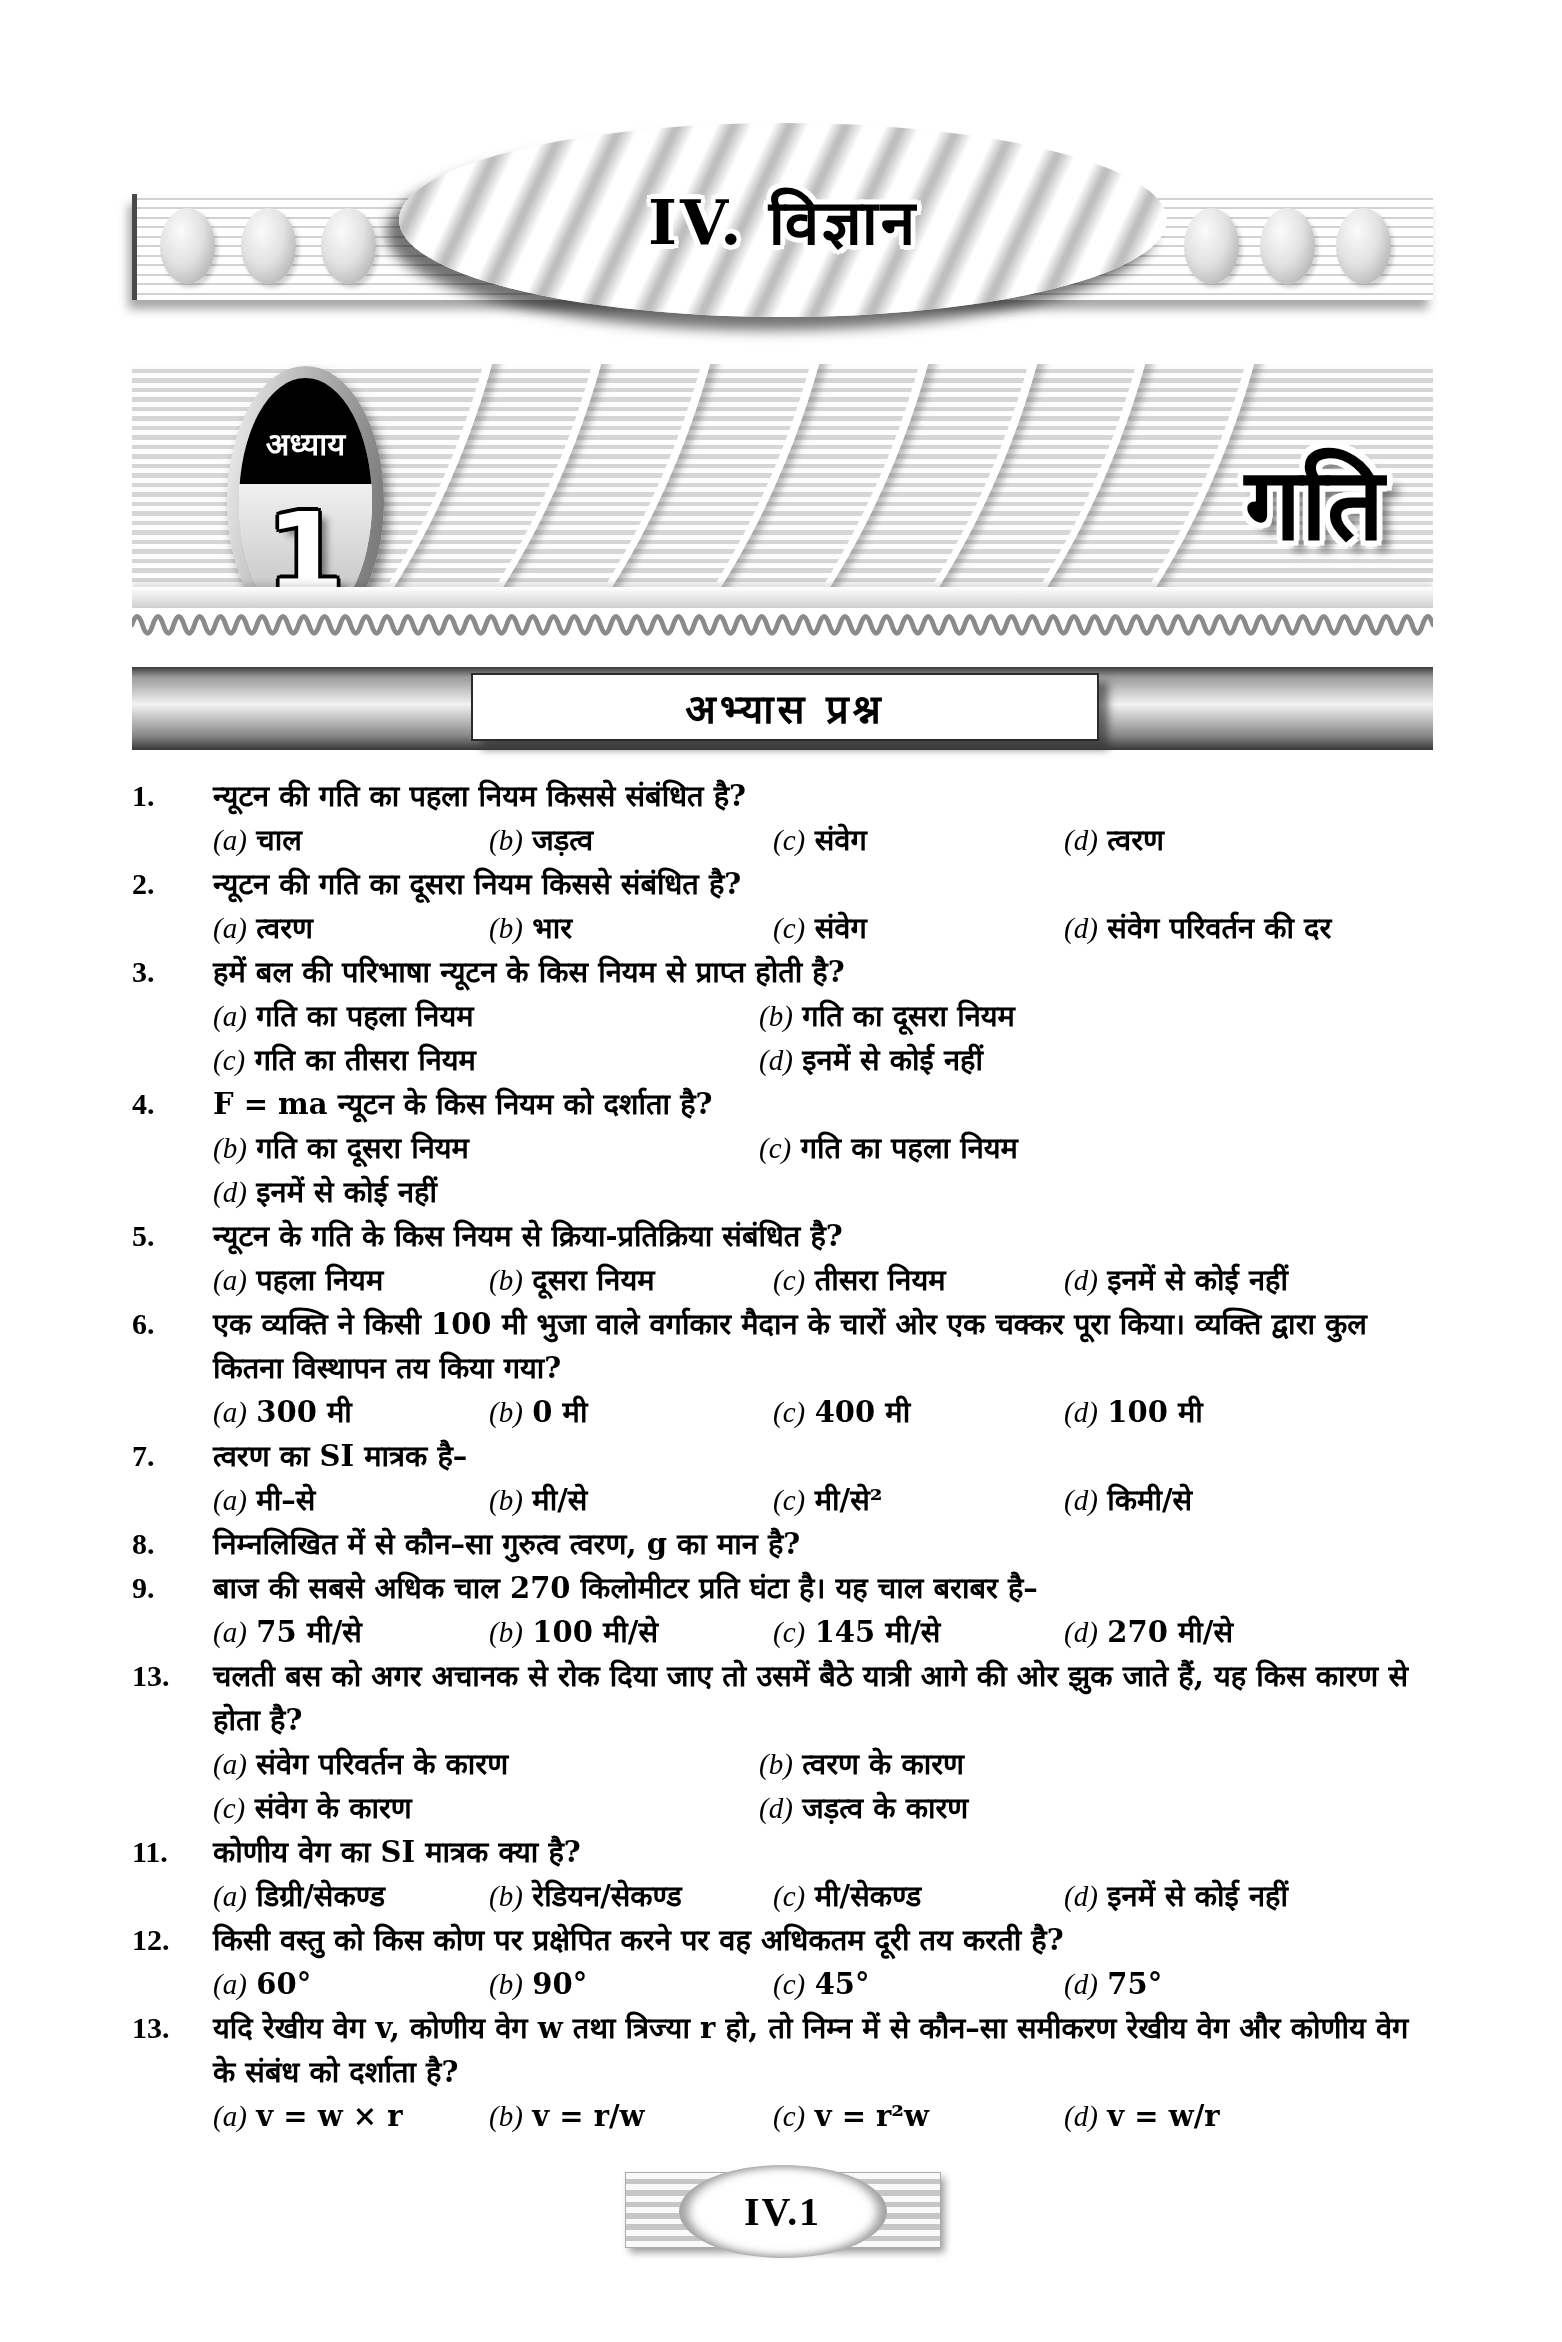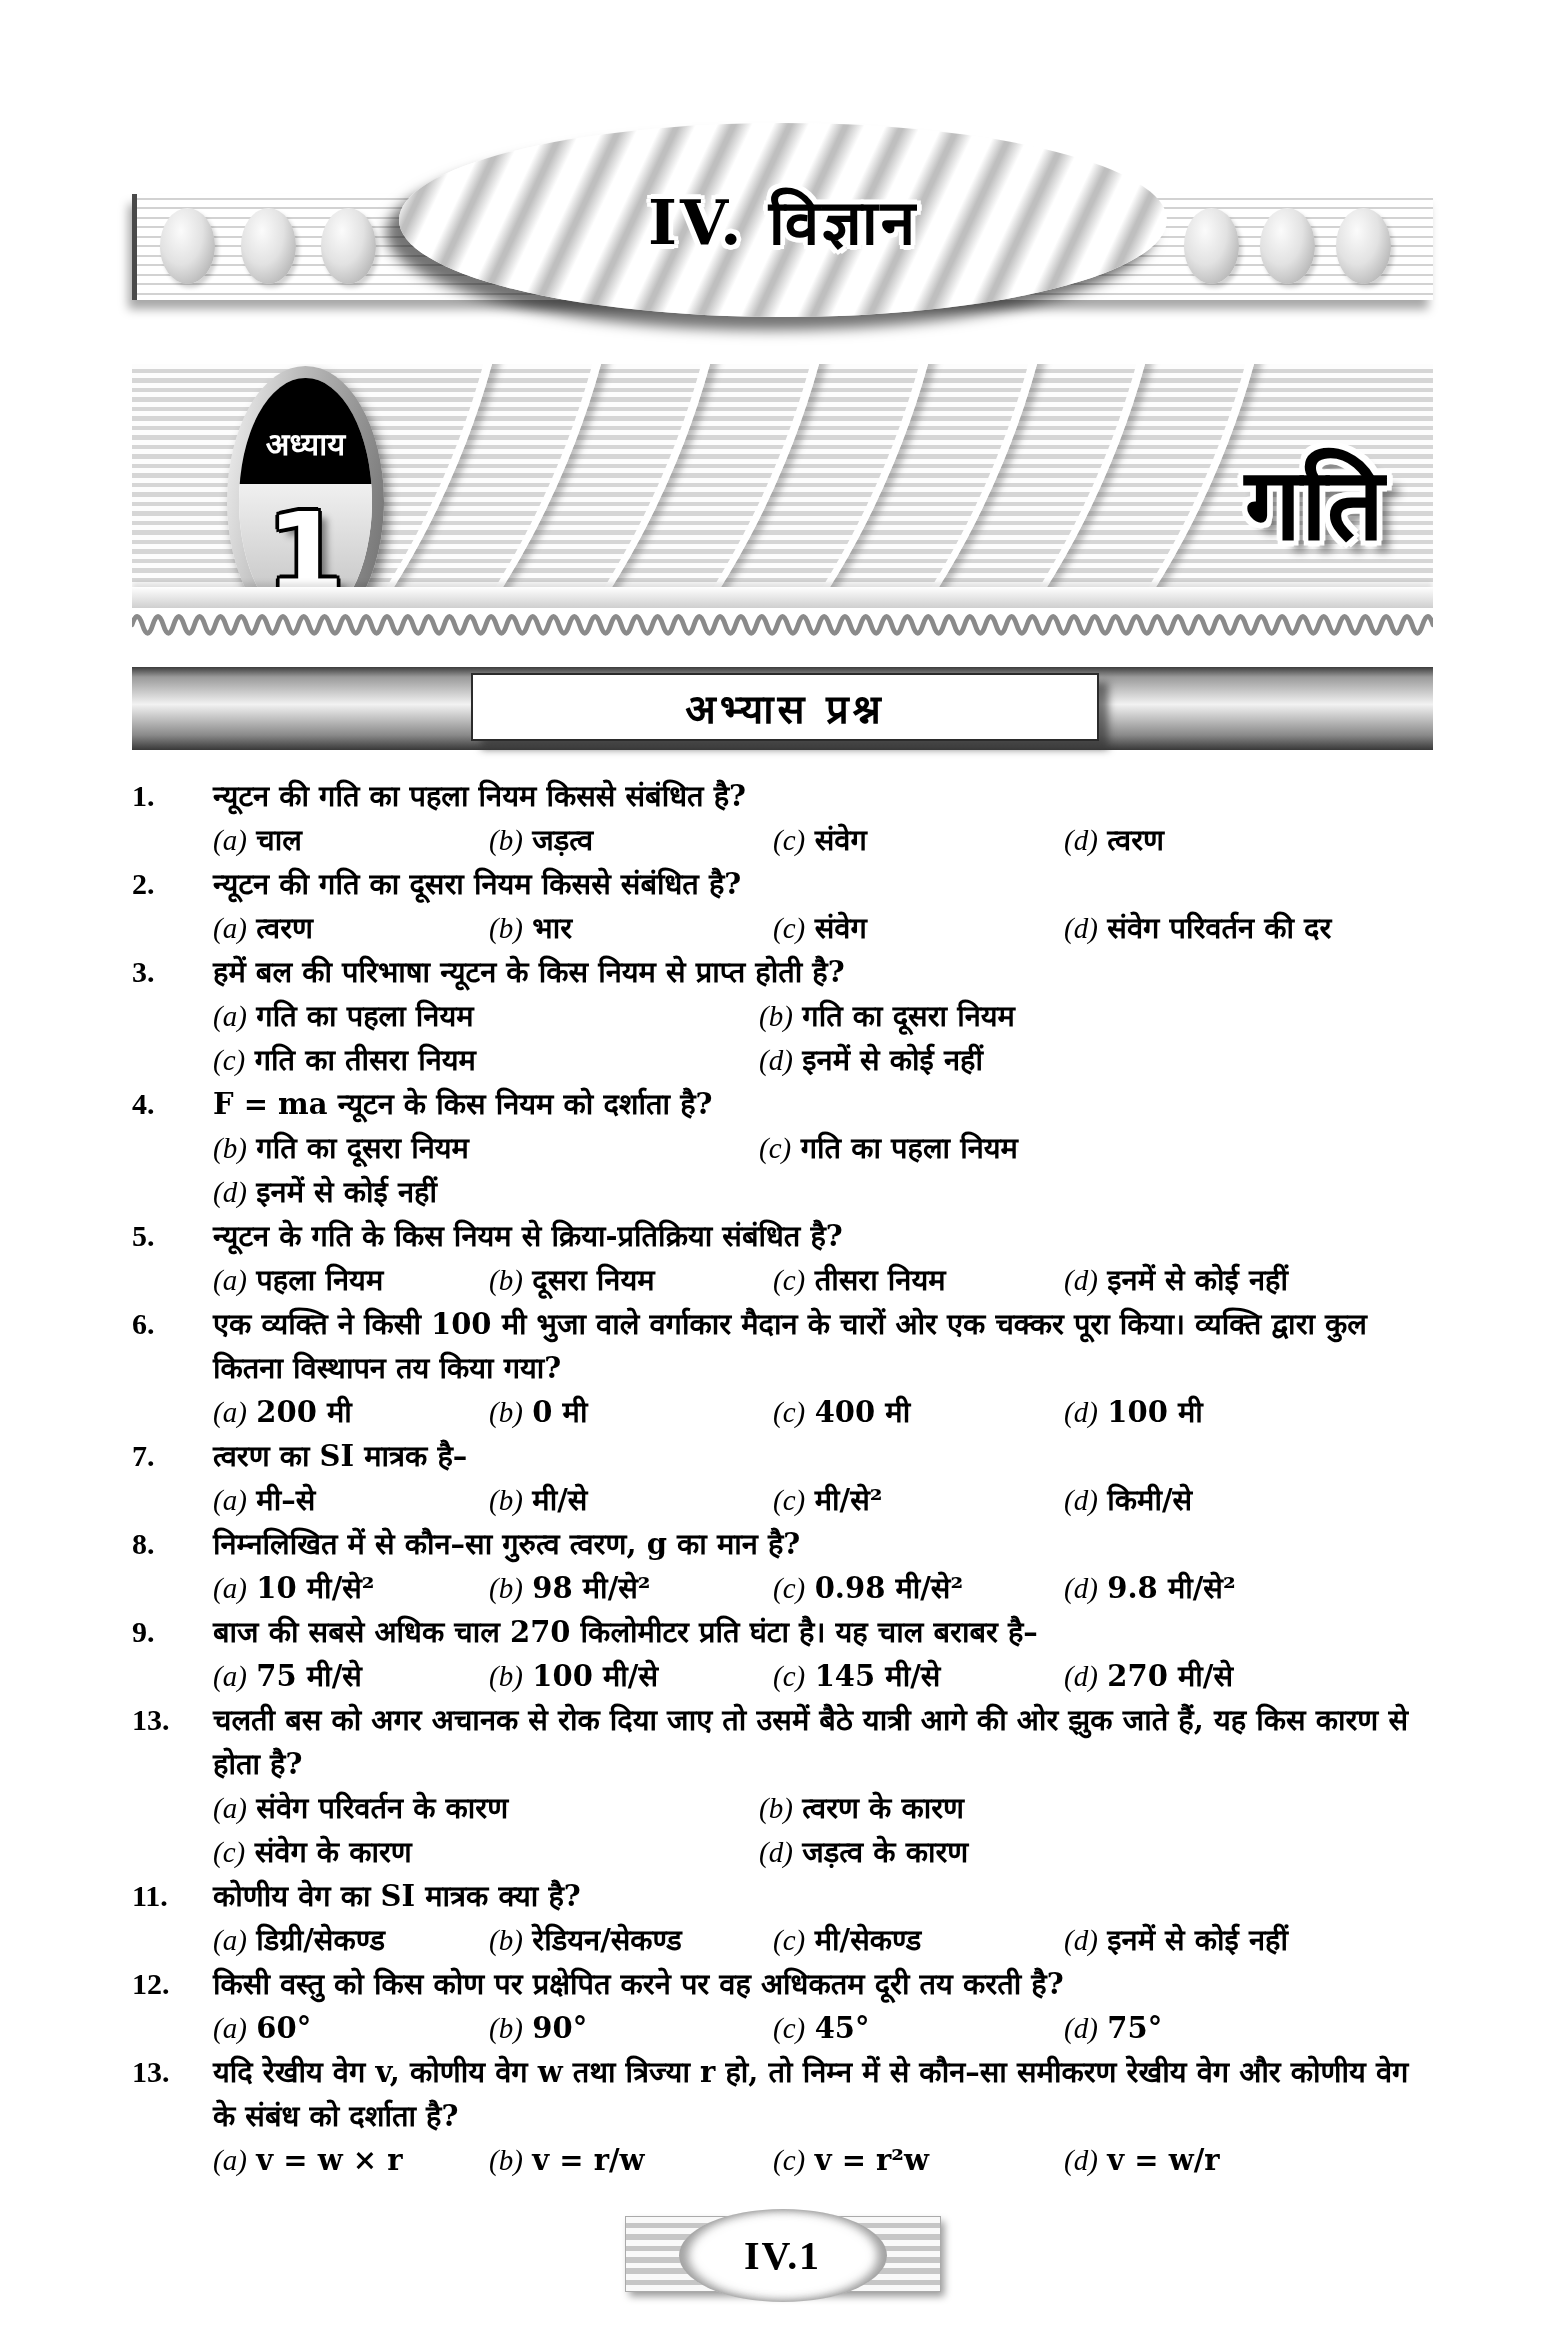--- a/index.html
+++ b/index.html
@@ -187,21 +187,21 @@
               <div class="opt"><span class="olabel">(c)</span><span>तीसरा नियम</span></div>
               <div class="opt"><span class="olabel">(d)</span><span>इनमें से कोई नहीं</span></div>
             </div>
           </div>
         </div>
         <div class="q">
           <div class="qnum">6.</div>
           <div class="qbody">
             <div class="qtext">एक व्यक्ति ने किसी 100 मी भुजा वाले वर्गाकार मैदान के चारों ओर एक चक्कर पूरा किया। व्यक्ति द्वारा कुल कितना विस्थापन तय किया गया?</div>
             <div class="opts cols4">
-              <div class="opt"><span class="olabel">(a)</span><span>200 मी</span></div>
+              <div class="opt"><span class="olabel">(a)</span><span>300 मी</span></div>
               <div class="opt"><span class="olabel">(b)</span><span>0 मी</span></div>
               <div class="opt"><span class="olabel">(c)</span><span>400 मी</span></div>
               <div class="opt"><span class="olabel">(d)</span><span>100 मी</span></div>
             </div>
           </div>
         </div>
         <div class="q">
           <div class="qnum">7.</div>
           <div class="qbody">
             <div class="qtext">त्वरण का SI मात्रक है–</div>
@@ -210,26 +210,20 @@
               <div class="opt"><span class="olabel">(b)</span><span>मी/से</span></div>
               <div class="opt"><span class="olabel">(c)</span><span>मी/से²</span></div>
               <div class="opt"><span class="olabel">(d)</span><span>किमी/से</span></div>
             </div>
           </div>
         </div>
         <div class="q">
           <div class="qnum">8.</div>
           <div class="qbody">
             <div class="qtext">निम्नलिखित में से कौन–सा गुरुत्व त्वरण, g का मान है?</div>
-            <div class="opts cols4">
-              <div class="opt"><span class="olabel">(a)</span><span>10 मी/से²</span></div>
-              <div class="opt"><span class="olabel">(b)</span><span>98 मी/से²</span></div>
-              <div class="opt"><span class="olabel">(c)</span><span>0.98 मी/से²</span></div>
-              <div class="opt"><span class="olabel">(d)</span><span>9.8 मी/से²</span></div>
-            </div>
           </div>
         </div>
         <div class="q">
           <div class="qnum">9.</div>
           <div class="qbody">
             <div class="qtext">बाज की सबसे अधिक चाल 270 किलोमीटर प्रति घंटा है। यह चाल बराबर है–</div>
             <div class="opts cols4">
               <div class="opt"><span class="olabel">(a)</span><span>75 मी/से</span></div>
               <div class="opt"><span class="olabel">(b)</span><span>100 मी/से</span></div>
               <div class="opt"><span class="olabel">(c)</span><span>145 मी/से</span></div>

